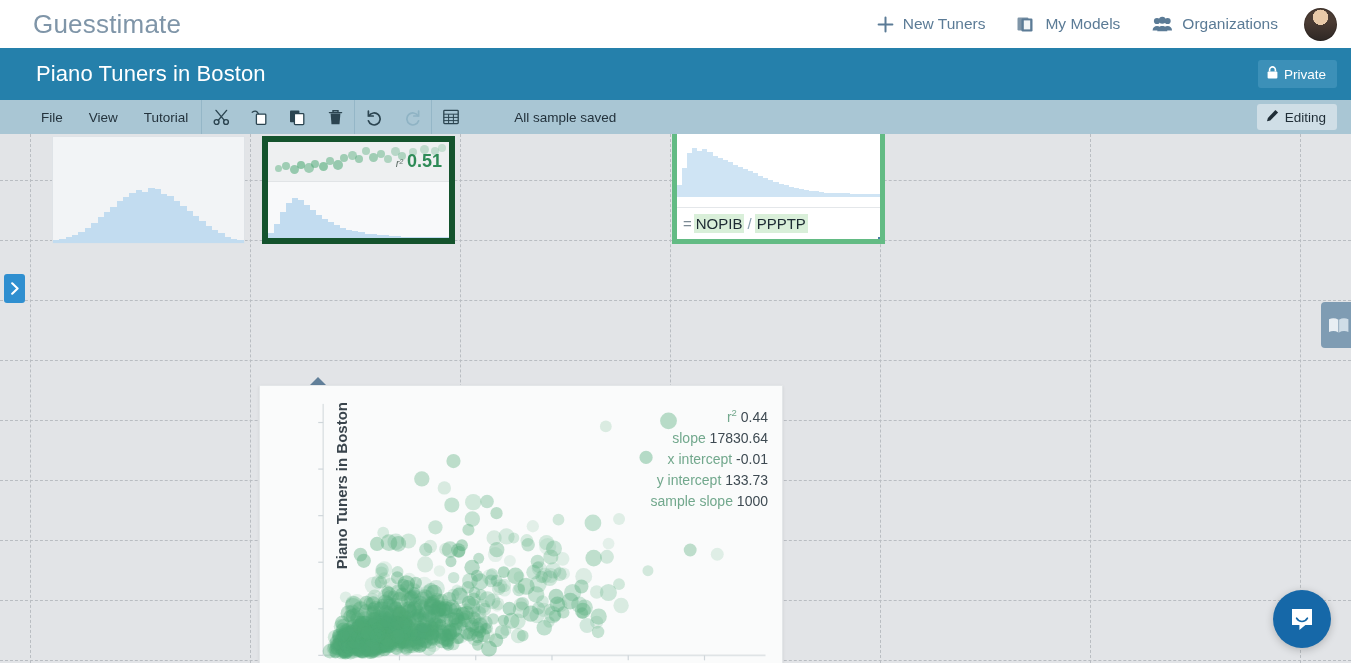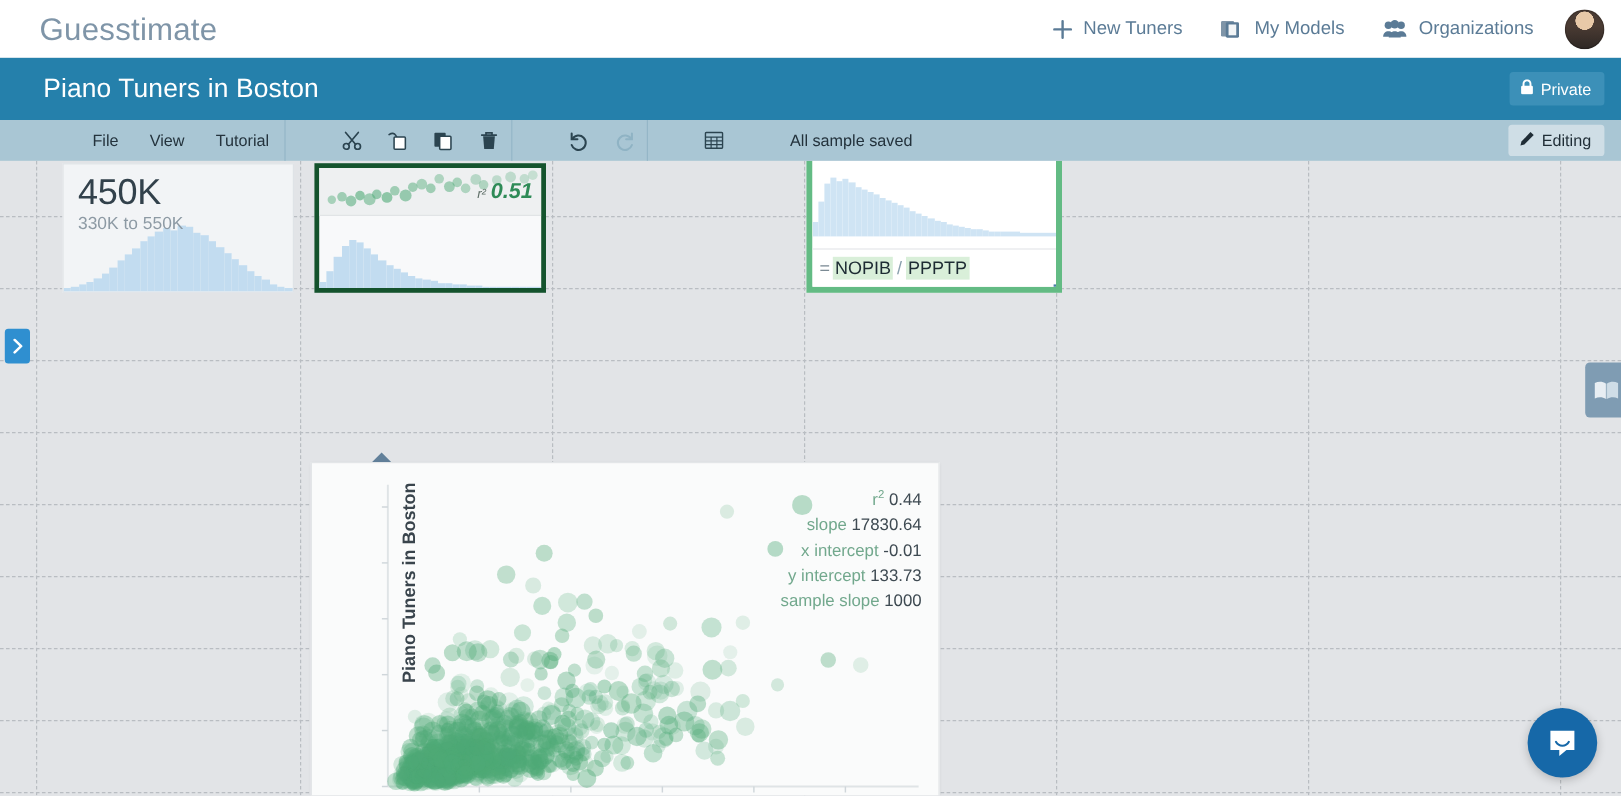--- a/index.html
+++ b/index.html
@@ -51,21 +51,21 @@
     padding: 6px 11px 6px 9px; border-radius: 3px;
     display: flex; align-items: center; gap: 6px; cursor: pointer;
   }
 
   
   .toolbar {
     position: absolute; top: 100px; left: 0; width: 1351px; height: 34px;
     background: #a9c6d4; display: flex; align-items: center; z-index: 36;
     font-size: 13.5px; color: #2b3b45;
   }
-  .tb-group { display: flex; align-items: center; height: 34px; padding-left: 36px; }
+  .tb-group { display: flex; align-items: center; height: 34px; }
   .tb-sep { width: 1px; height: 34px; background: #94b6c7; }
   .tb-menu {
     padding: 0 13px; height: 34px; display: flex; align-items: center;
     cursor: pointer; color: #24333d;
   }
   .tb-menu:first-child { margin-left: 28px; }
   .tb-ic {
     width: 38px; height: 34px; display: flex; align-items: center;
     justify-content: center; cursor: pointer; color: #2b4450;
   }
@@ -120,37 +120,37 @@
   .node .rng { font-size: 14.5px; color: #8d9aa4; margin-top: 2px; }
 
   
   #node1 {
     left: 52px; top: 2px; width: 193px; height: 108px;
     border: 1px solid #dfe3e7;
   }
   
   #node2 {
     left: 262px; top: 2px; width: 193px; height: 108px;
-    border: 4px solid #14532d; background: #f8f9fa;
+    border: 6px solid #14532d; background: #f8f9fa;
   }
   #node2 .sens {
     position: relative; height: 40px; background: #eef0f1;
     border-bottom: 1px solid #e1e4e6; overflow: hidden;
   }
   #node2 .sens .dots { position: absolute; inset: 0; }
   #node2 .sens .dots span {
     position: absolute; border-radius: 50%; background: #4faa77;
   }
   #node2 .sens .r2 {
     position: absolute; right: 7px; top: 9px; display: flex;
     align-items: baseline; gap: 4px; z-index: 3;
   }
   #node2 .sens .r2 .lbl { font-size: 11px; color: #5f6f68; font-style: italic; }
   #node2 .sens .r2 .num {
-    font-size: 18px; color: #2e8b57; font-weight: bold; font-style: italic;
+    font-size: 18px; color: #2e8b57; font-weight: bold; 
   }
   #node2 .body { padding-top: 4px; }
 
   
   #node3 {
     left: 672px; top: -20px; width: 213px; height: 130px;
     border: 5px solid #63bb84; background: #ffffff;
   }
   #node3 .inner { position: relative; height: 100%; background: #fff; overflow: hidden; }
   #node3 .hist3 {
@@ -412,24 +412,20 @@
         <i style="height:58%"></i>
           <i style="height:50%"></i>
           <i style="height:42%"></i>
           <i style="height:34%"></i>
         <i style="height:26%"></i>
           <i style="height:20%"></i>
           <i style="height:15%"></i>
           <i style="height:10%"></i>
         <i style="height:7%"></i>
           <i style="height:4%"></i>
-      </div>
-      <div class="body">
-        <div class="val">450K</div>
-        <div class="rng">330K to 550K</div>
       </div>
     </div>
 
     <div class="node" id="node2">
       <div class="sens">
         <div class="dots">
           <span style="left:4%;top:58%;width:7px;height:7px;opacity:.45"></span>
           <span style="left:8%;top:52%;width:8px;height:8px;opacity:.5"></span>
           <span style="left:12%;top:60%;width:9px;height:9px;opacity:.55"></span>
           <span style="left:16%;top:48%;width:8px;height:8px;opacity:.6"></span>

